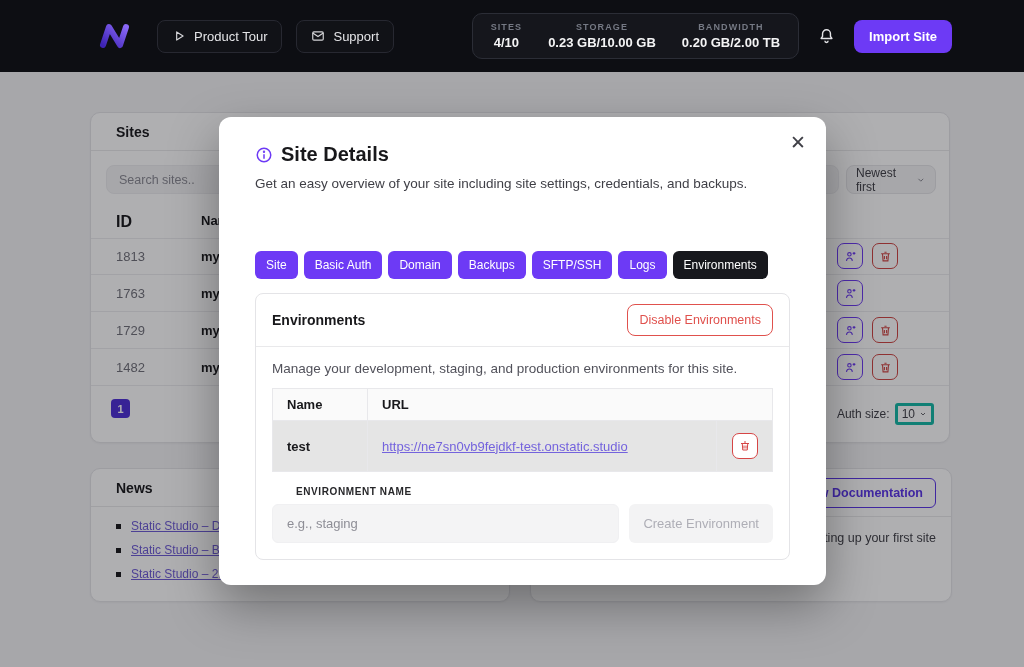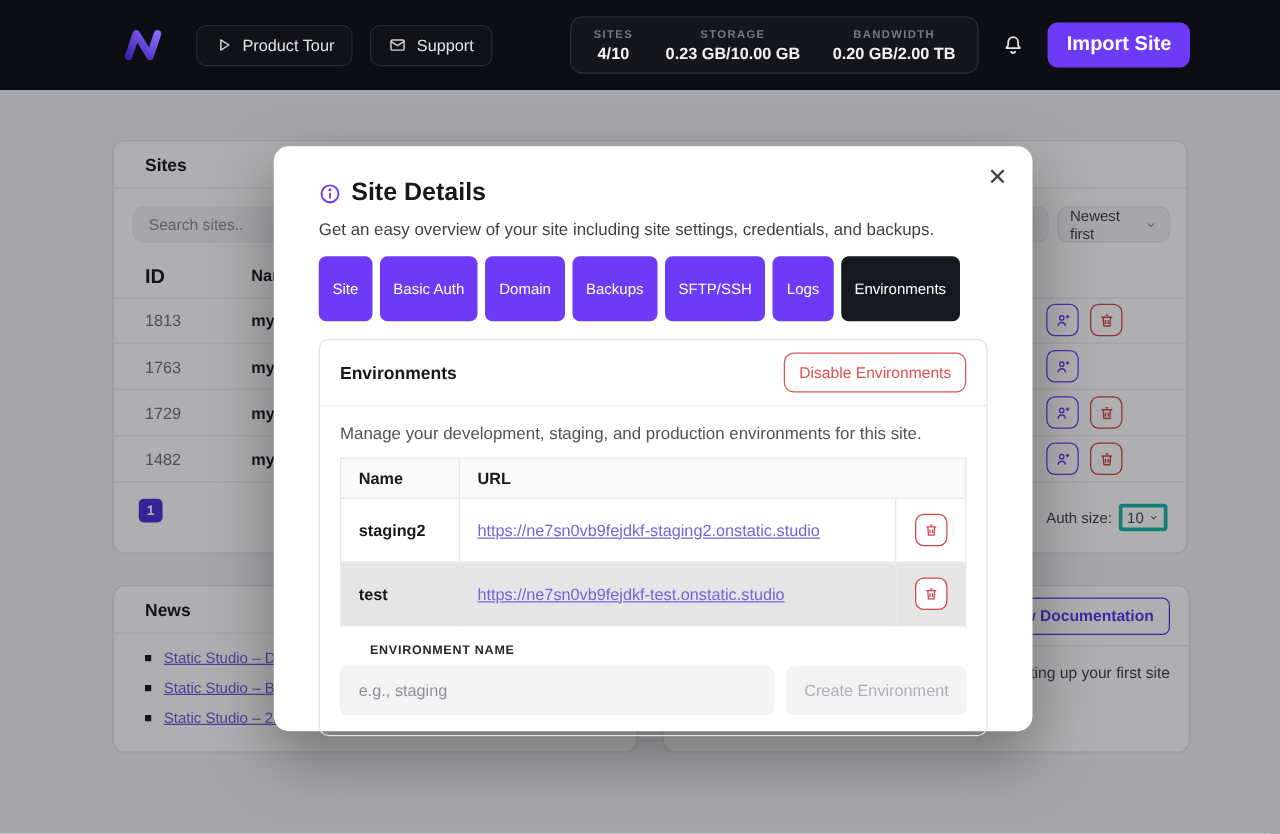--- a/index.html
+++ b/index.html
@@ -12,21 +12,21 @@
   .nav-buttons { display:flex; gap:14px; margin-left:18px; }
   .nav-btn { display:flex; align-items:center; gap:8px; background:rgba(255,255,255,0.02); border:1px solid #272831; color:#e4e4e7; font-family:inherit; font-size:13px; padding:8px 14px; border-radius:8px; cursor:pointer; }
   .nav-btn svg { width:14px; height:14px; stroke:#d4d4d8; fill:none; stroke-width:2; }
   .topbar-right { margin-left:auto; display:flex; align-items:center; gap:18px; }
   .stats-box { display:flex; align-items:center; gap:26px; background:#15161c; border:1px solid #2b2d36; border-radius:10px; padding:8px 18px; }
   .stat { display:flex; flex-direction:column; align-items:center; gap:3px; }
   .stat-label { font-size:9px; letter-spacing:1.1px; color:#757984; font-weight:700; }
   .stat-value { font-size:13px; color:#f4f4f5; font-weight:700; }
   .bell-btn { background:none; border:none; cursor:pointer; display:flex; }
   .bell-btn svg { width:19px; height:19px; stroke:#e4e4e7; fill:none; stroke-width:1.8; }
-  .import-btn { background:#6d3af5; color:#fff; border:none; font-family:inherit; font-size:16px; font-weight:700; padding:9px 15px; border-radius:8px; cursor:pointer; }
+  .import-btn { background:#6d3af5; color:#fff; border:none; font-family:inherit; font-size:13px; font-weight:700; padding:9px 15px; border-radius:8px; cursor:pointer; }
 
   
   .content { position:relative; height:595px; background:#f3f3f5; }
   .panel { position:absolute; background:#fff; border:1px solid #e4e4e7; border-radius:10px; box-shadow:0 1px 2px rgba(0,0,0,0.04); }
   .panel-header { height:38px; border-bottom:1px solid #e9e9eb; display:flex; align-items:center; padding:0 25px; }
   .panel-title { font-size:14px; font-weight:700; color:#18181b; }
 
   .sites-panel { left:90px; top:40px; width:860px; height:331px; }
   .search-input { position:absolute; left:15px; top:52px; width:733px; height:29px; background:#f4f4f5; border:1px solid #ececef; border-radius:8px; font-family:inherit; font-size:12.5px; padding:0 12px; color:#3f3f46; outline:none; }
   .search-input::placeholder { color:#8a8a93; }
@@ -64,21 +64,21 @@
   .dim-overlay { position:absolute; inset:0; background:rgba(12,12,17,0.33); z-index:10; }
 
   
   .modal { position:absolute; left:219px; top:45px; width:607px; height:468px; background:#fff; border-radius:12px; box-shadow:0 20px 50px rgba(0,0,0,0.35); z-index:20; padding:26px 36px 0 36px; }
   .modal-close { position:absolute; top:10px; right:14px; background:none; border:none; font-size:19px; color:#3f3f46; cursor:pointer; font-family:inherit; line-height:1; padding:6px; }
   .modal-title-row { display:flex; align-items:center; gap:8px; }
   .info-icon svg { width:18px; height:18px; display:block; }
   .modal-title { font-size:20px; font-weight:800; color:#18181b; }
   .modal-subtitle { margin-top:10px; font-size:13.5px; color:#3f3f46; }
   .tabs-row { margin-top:14px; display:flex; gap:6px; }
-  .tab-pill { border:none; font-family:inherit; font-size:12px; font-weight:400; color:#fff; background:#6d3af5; padding:19px 11px; border-radius:6px; cursor:pointer; }
+  .tab-pill { border:none; font-family:inherit; font-size:12px; font-weight:400; color:#fff; background:#6d3af5; padding:7px 11px; border-radius:6px; cursor:pointer;margin-top:46px; }
   .tab-pill.active { background:#17181d; }
   .env-card { margin-top:14px; border:1px solid #e4e4e7; border-radius:8px; }
   .env-card-header { display:flex; align-items:center; justify-content:space-between; padding:10px 16px; border-bottom:1px solid #e9e9eb; }
   .env-card-title { font-size:14px; font-weight:700; color:#18181b; }
   .disable-env-btn { background:#fff; border:1.5px solid #e0514d; color:#e0514d; font-family:inherit; font-size:12.5px; padding:8px 11px; border-radius:8px; cursor:pointer; }
   .env-card-body { padding:14px 16px 16px 16px; }
   .env-desc { font-size:13.5px; color:#52525b; }
   .env-table { margin-top:12px; width:100%; border-collapse:collapse; }
   .env-table th, .env-table td { border:1px solid #e8e8eb; font-size:13px; text-align:left; }
   .env-table th { background:#fafafa; font-weight:700; color:#18181b; padding:8px 14px; }
@@ -302,31 +302,20 @@
       <div class="env-card-body">
         <div class="env-desc">Manage your development, staging, and production environments for this site.</div>
         <table class="env-table">
           <thead>
             <tr>
               <th class="col-name">Name</th>
               <th colspan="2">URL</th>
             </tr>
           </thead>
           <tbody>
-            <tr>
-              <td class="col-name">staging2</td>
-              <td><a class="env-link">https://ne7sn0vb9fejdkf-staging2.onstatic.studio</a></td>
-              <td class="col-actions">
-                <button class="trash-btn">
-                    <svg viewBox="0 0 24 24">
-                      <path d="M4 7h16M10 4h4M6.5 7l1 13h9l1-13M10 11v6M14 11v6"></path>
-                    </svg>
-                  </button>
-              </td>
-            </tr>
             <tr class="alt">
               <td class="col-name">test</td>
               <td><a class="env-link">https://ne7sn0vb9fejdkf-test.onstatic.studio</a></td>
               <td class="col-actions">
                 <button class="trash-btn">
                     <svg viewBox="0 0 24 24">
                       <path d="M4 7h16M10 4h4M6.5 7l1 13h9l1-13M10 11v6M14 11v6"></path>
                     </svg>
                   </button>
               </td>

